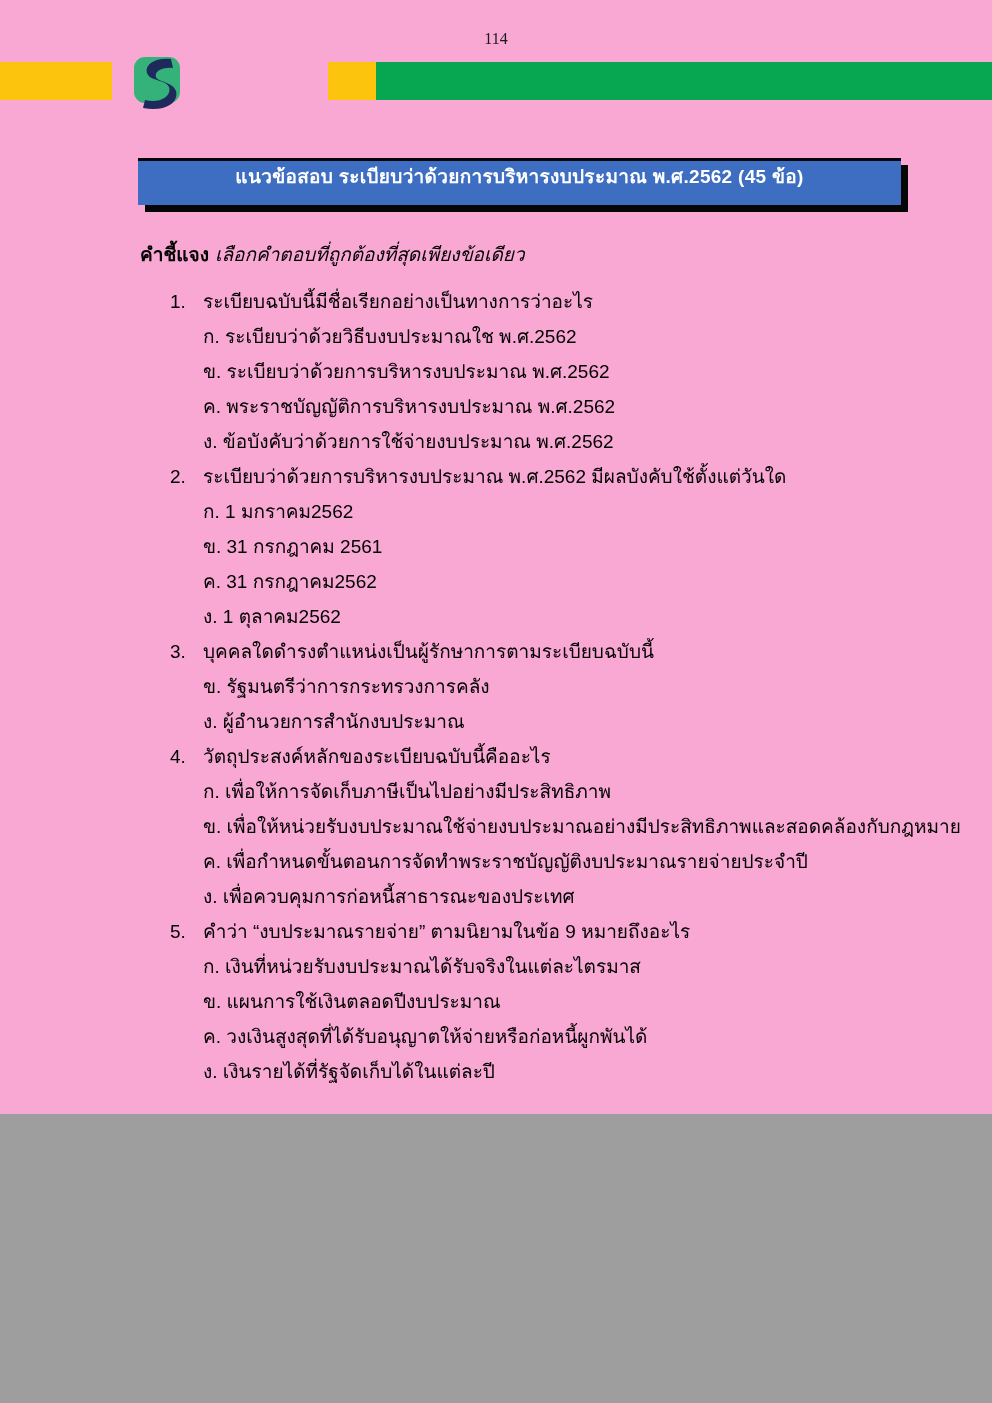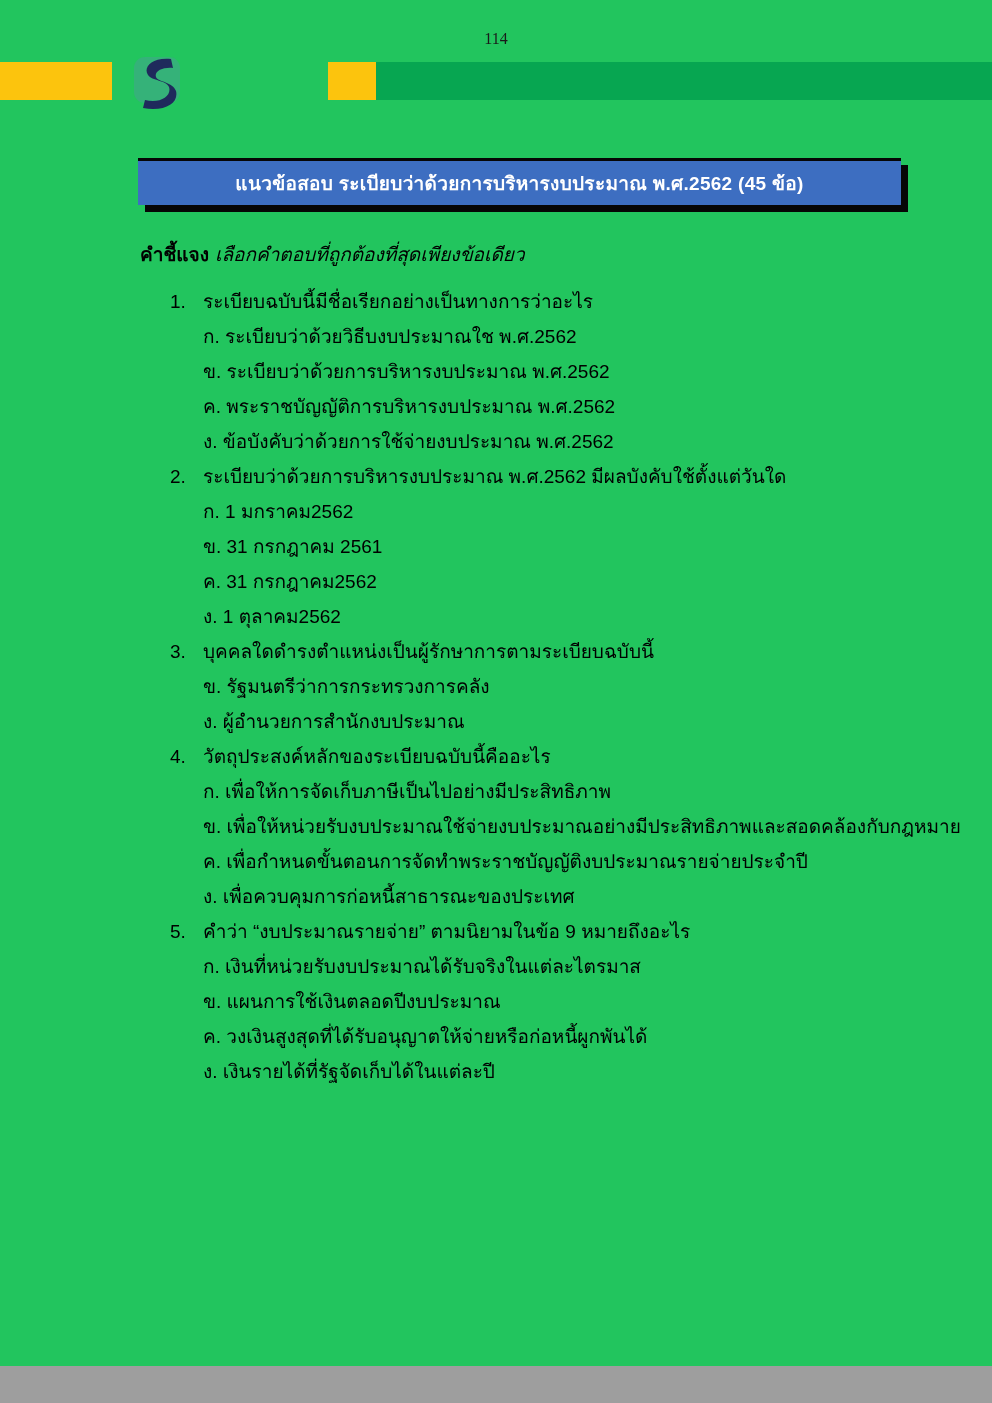--- a/index.html
+++ b/index.html
@@ -1,20 +1,20 @@
 <!DOCTYPE html>
 <html><head>
 <meta charset="utf-8">
 <style>
   html,body{margin:0;padding:0;background:#9e9e9e;}
   .page{
     position:relative;
-    width:992px;height:1366px;
+    width:992px;height:1114px;
     margin:0 auto;
-    background:#22c55e;
+    background:#f9a8d4;
     font-family:"Liberation Sans","DejaVu Sans",sans-serif;
     color:#000;
     overflow:hidden;
   }
   .page-number{
     position:absolute;top:30px;left:0;width:100%;
     text-align:center;
     font-family:"Liberation Serif","DejaVu Serif",serif;
     font-size:16px;color:#1a1a1a;
   }
@@ -33,21 +33,21 @@
   }
   .logo-subtitle{
     font-size:14.5px;font-weight:bold;color:#1f2a5c;line-height:19px;
   }
   
   .banner{
     position:absolute;left:138px;top:158px;width:763px;height:44px;
     background:#3d6ec1;
     border-top:3px solid #060606;
     box-shadow:7px 7px 0 #060606;
-    display:flex;align-items:center;justify-content:center;
+    display:flex;justify-content:center;
   }
   .banner-title{
     color:#ffffff;font-size:19px;font-weight:bold;letter-spacing:0.3px;
   }
   
   .instruction{
     position:absolute;left:140px;top:239px;font-size:19px;
   }
   .instruction-label{font-weight:bold;margin-top:36px;}
   .instruction-text{margin-left:6px;font-style:italic;}

